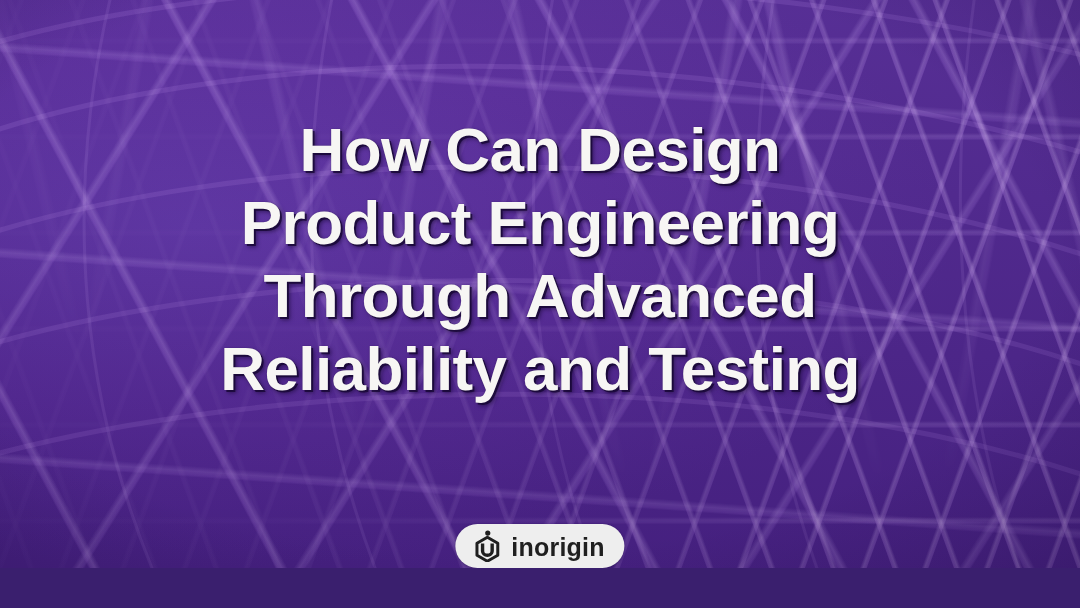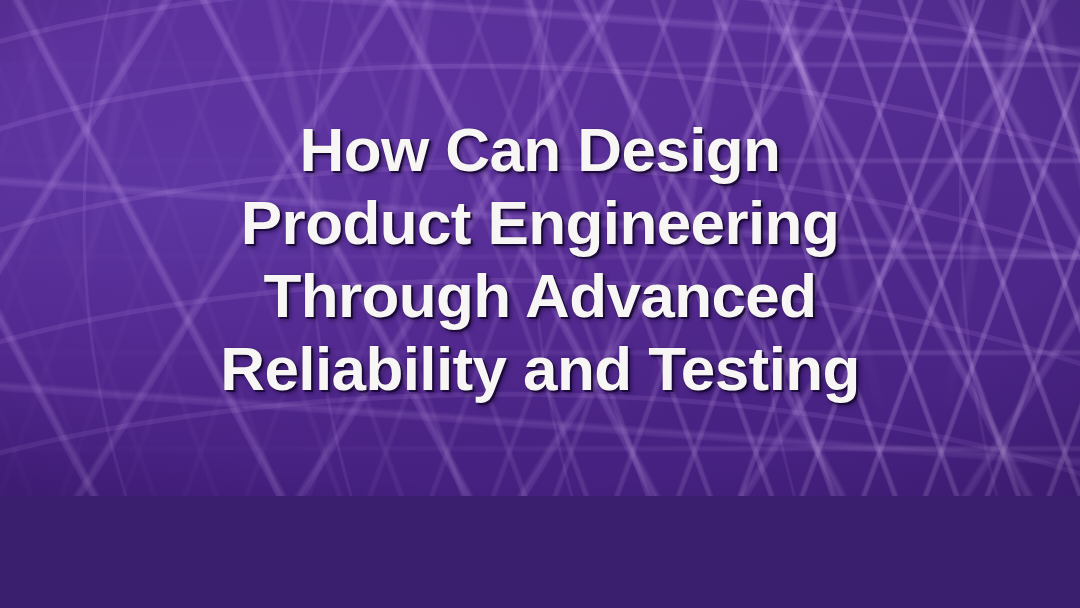--- a/index.html
+++ b/index.html
@@ -3,21 +3,21 @@
 <meta charset="utf-8">
 <style>
   html, body {
     margin: 0;
     padding: 0;
     background: #3a1f6e;
   }
   #stage {
     position: relative;
     width: 1080px;
-    height: 496px;
+    height: 568px;
     overflow: hidden;
     background: #5a2da0;
     font-family: "Liberation Sans", sans-serif;
   }
 
   
   .bg-layer {
     position: absolute;
     inset: 0;
     pointer-events: none;
@@ -209,14 +209,22 @@
 
   <div class="bg-layer" id="bg-vignette"></div>
 
   <div id="headline">
     <span class="hl-line">How Can Design</span>
     <span class="hl-line">Product Engineering</span>
     <span class="hl-line">Through Advanced</span>
     <span class="hl-line">Reliability and Testing</span>
   </div>
 
+  <div id="logo-pill">
+    <svg id="logo-mark" width="30" height="32" viewBox="0 0 30 32">
+      <circle cx="15.4" cy="3.1" r="2.6" fill="#1f1f1f"></circle>
+      <path d="M15 7.2 L25.4 13.2 L25.4 25.2 L15 31.2 L4.6 25.2 L4.6 13.2 Z" fill="none" stroke="#1f1f1f" stroke-width="3" stroke-linejoin="round"></path>
+      <path d="M10.2 13.4 L10.2 21.0 C10.2 23.5 12.3 25.3 15 25.3 C17.7 25.3 19.8 23.5 19.8 21.0 L19.8 13.4" fill="none" stroke="#1f1f1f" stroke-width="3.4" stroke-linecap="butt"></path>
+    </svg>
+    <span id="logo-wordmark">inorigin</span>
+  </div>
 
 </div>
 
 </body></html>

